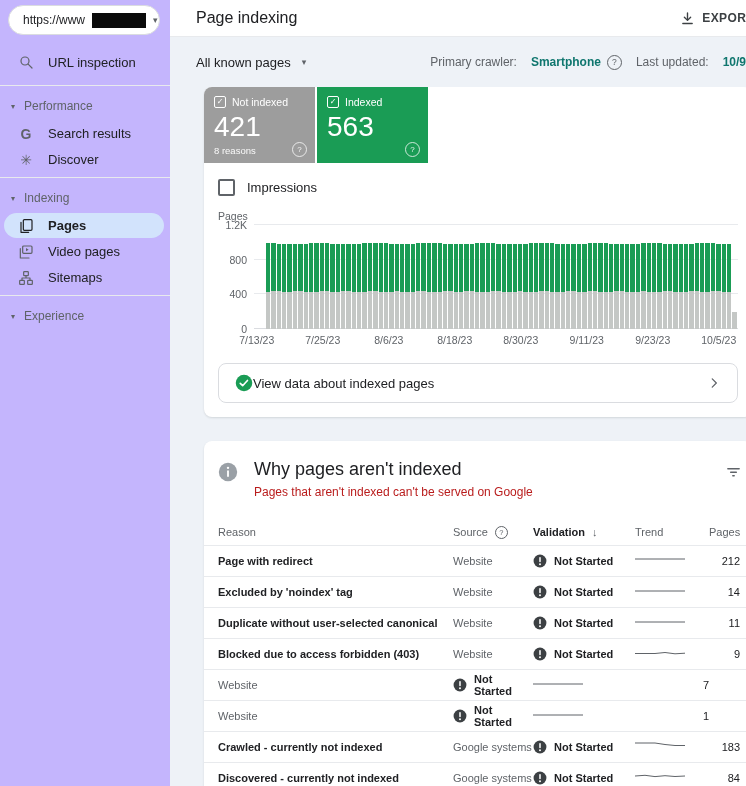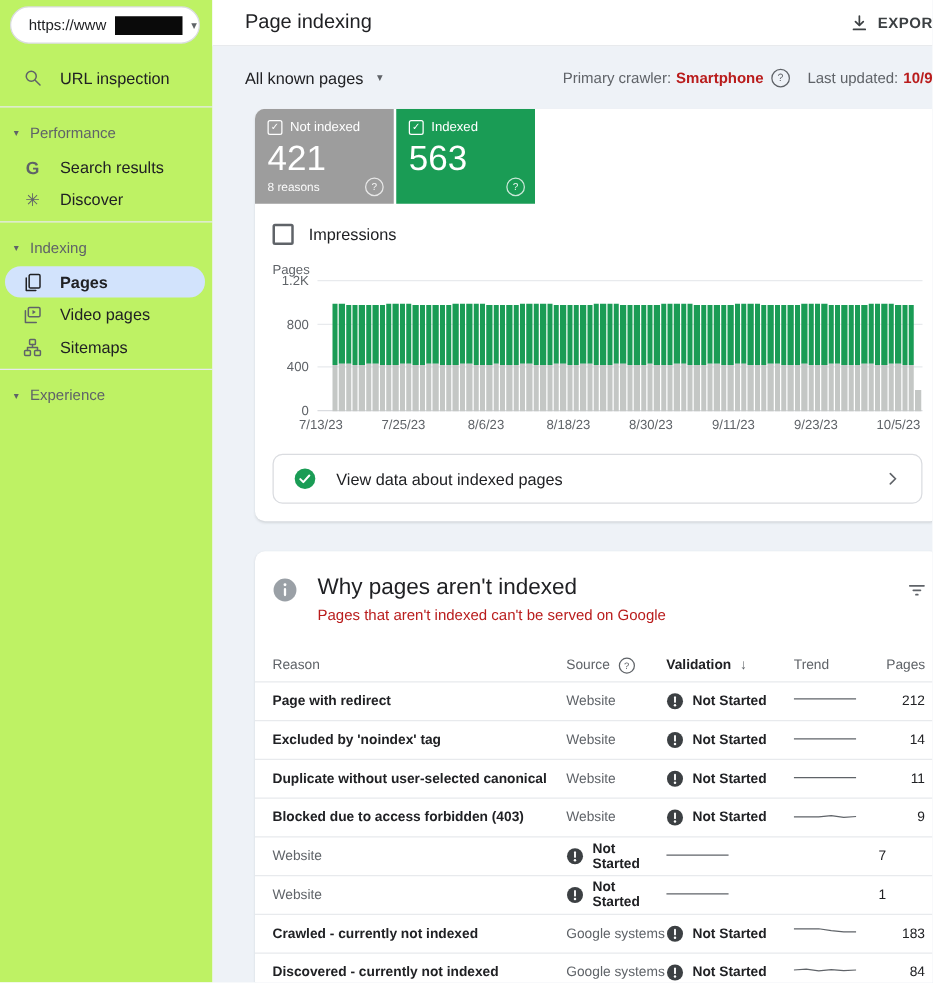--- a/index.html
+++ b/index.html
@@ -1,19 +1,19 @@
 <!DOCTYPE html>
 <html><head>
 <meta charset="utf-8">
 <style>
   html,body{margin:0;padding:0;}
   .screen{width:746px;height:786px;display:flex;overflow:hidden;background:#fff;
     font-family:"Liberation Sans","DejaVu Sans",sans-serif;color:#202124;position:relative;}
   
-  .sidebar{width:170px;flex:none;background:#bef264;padding-top:5px;box-sizing:border-box;}
+  .sidebar{width:170px;flex:none;background:#c4b5fd;padding-top:5px;box-sizing:border-box;}
   .prop-pill{margin:0 10px 9px 8px;height:30px;border:1px solid #dadce0;border-radius:16px;
     display:flex;align-items:center;padding:0 10px 0 14px;gap:7px;background:#fff;cursor:pointer;box-sizing:border-box;}
   .prop-url{font-size:12px;white-space:nowrap;}
   .redact{width:54px;height:15px;background:#0a0a0a;flex:none;}
   .pill-caret{margin-left:auto;font-size:9px;color:#5f6368;}
   .url-inspect{display:flex;align-items:center;gap:13px;padding:9px 8px 9px 17px;font-size:13px;cursor:pointer;}
   .nav-ico{width:18px;height:18px;display:inline-flex;align-items:center;justify-content:center;color:#5f6368;flex:none;}
   .sb-divider{height:1px;background:#e8eaed;margin:5px 0;}
   .nav-head{display:flex;align-items:center;gap:9px;padding:8px 8px 7px 11px;font-size:12px;color:#5f6368;cursor:pointer;}
   .nav-caret{font-size:8px;}
@@ -24,21 +24,21 @@
   .main{flex:1;min-width:0;background:#eef2f7;display:flex;flex-direction:column;}
   .hdr{background:#fff;height:36px;flex:none;display:flex;align-items:center;padding-left:26px;border-bottom:1px solid #e8eaed;}
   .hdr-title{font-size:16px;}
   .export{margin-left:auto;margin-right:-14px;display:flex;align-items:center;gap:7px;background:none;border:none;
     font-family:inherit;font-size:12px;font-weight:bold;color:#3c4043;letter-spacing:.4px;cursor:pointer;flex:none;white-space:nowrap;}
   .toolbar{height:50px;flex:none;display:flex;align-items:center;padding-left:26px;font-size:13px;}
   .scope{display:flex;align-items:center;gap:11px;cursor:pointer;}
   .tb-caret{font-size:9px;color:#5f6368;}
   .tb-right{margin-left:auto;display:flex;align-items:center;gap:14px;font-size:12px;color:#5f6368;white-space:nowrap;}
   .tb-meta{display:inline-flex;align-items:center;gap:4px;}
-  .tb-meta b{color:#b91c1c;font-weight:bold;}
+  .tb-meta b{color:#0f766e;font-weight:bold;margin-left:10px;}
   .help-o{width:13px;height:13px;border:1px solid #5f6368;border-radius:50%;font-size:8.5px;display:inline-flex;
     align-items:center;justify-content:center;color:#5f6368;margin-left:2px;flex:none;}
   .help-o.sm{width:11px;height:11px;font-size:7.5px;}
   .content{flex:1;padding:0 0 0 34px;overflow:hidden;}
   .card{background:#fff;border-radius:8px;margin-right:-6px;box-shadow:0 1px 2px rgba(60,64,67,.15);}
   .card1{overflow:hidden;}
   
   .tiles{display:flex;gap:2px;}
   .tile{width:111px;height:76px;position:relative;padding:9px 10px;color:#fff;cursor:pointer;box-sizing:border-box;}
   .tile-top{display:flex;align-items:center;gap:6px;font-size:10.5px;}
@@ -58,21 +58,21 @@
   .ytick{position:absolute;right:7px;transform:translateY(50%);font-size:10.5px;color:#5f6368;}
   .plot{flex:1;position:relative;height:104px;min-width:0;}
   .gridline{position:absolute;left:0;right:0;height:1px;background:#e8eaed;}
   .gridline.zero{background:#dadce0;}
   .bars{position:absolute;left:12px;right:2px;top:0;bottom:0;display:flex;align-items:flex-end;gap:1px;}
   .bar{flex:1;height:100%;display:flex;flex-direction:column;justify-content:flex-end;cursor:pointer;min-width:0;}
   .bar div{width:100%;}
   .xaxis{margin-left:36px;position:relative;height:18px;font-size:10.5px;color:#5f6368;}
   .xtick{position:absolute;top:5px;transform:translateX(-50%);white-space:nowrap;}
   .view-row{margin:16px 14px 14px;border:1px solid #dadce0;border-radius:8px;height:40px;display:flex;align-items:center;
-    gap:16px;padding:0 16px;font-size:13px;cursor:pointer;box-sizing:border-box;}
+    padding:0 16px;font-size:13px;cursor:pointer;box-sizing:border-box;}
   .ok-ico{display:inline-flex;flex:none;}
   .chev{margin-left:auto;display:inline-flex;flex:none;}
   
   .card2{margin-top:24px;border-radius:8px 8px 0 0;min-height:362px;padding-top:18px;box-sizing:border-box;}
   .panel-hdr{display:flex;align-items:flex-start;padding:0 10px 0 14px;gap:16px;}
   .info-ico{margin-top:3px;flex:none;display:inline-flex;}
   .panel-title{font-size:18px;}
   .panel-sub{font-size:12px;color:#b91c1c;margin-top:5px;}
   .filter-ico{margin-left:auto;cursor:pointer;display:inline-flex;margin-top:4px;flex:none;color:#5f6368;}
   .thead,.trow{display:grid;grid-template-columns:235px 80px 102px 74px 1fr;align-items:center;padding:0 12px 0 14px;}

